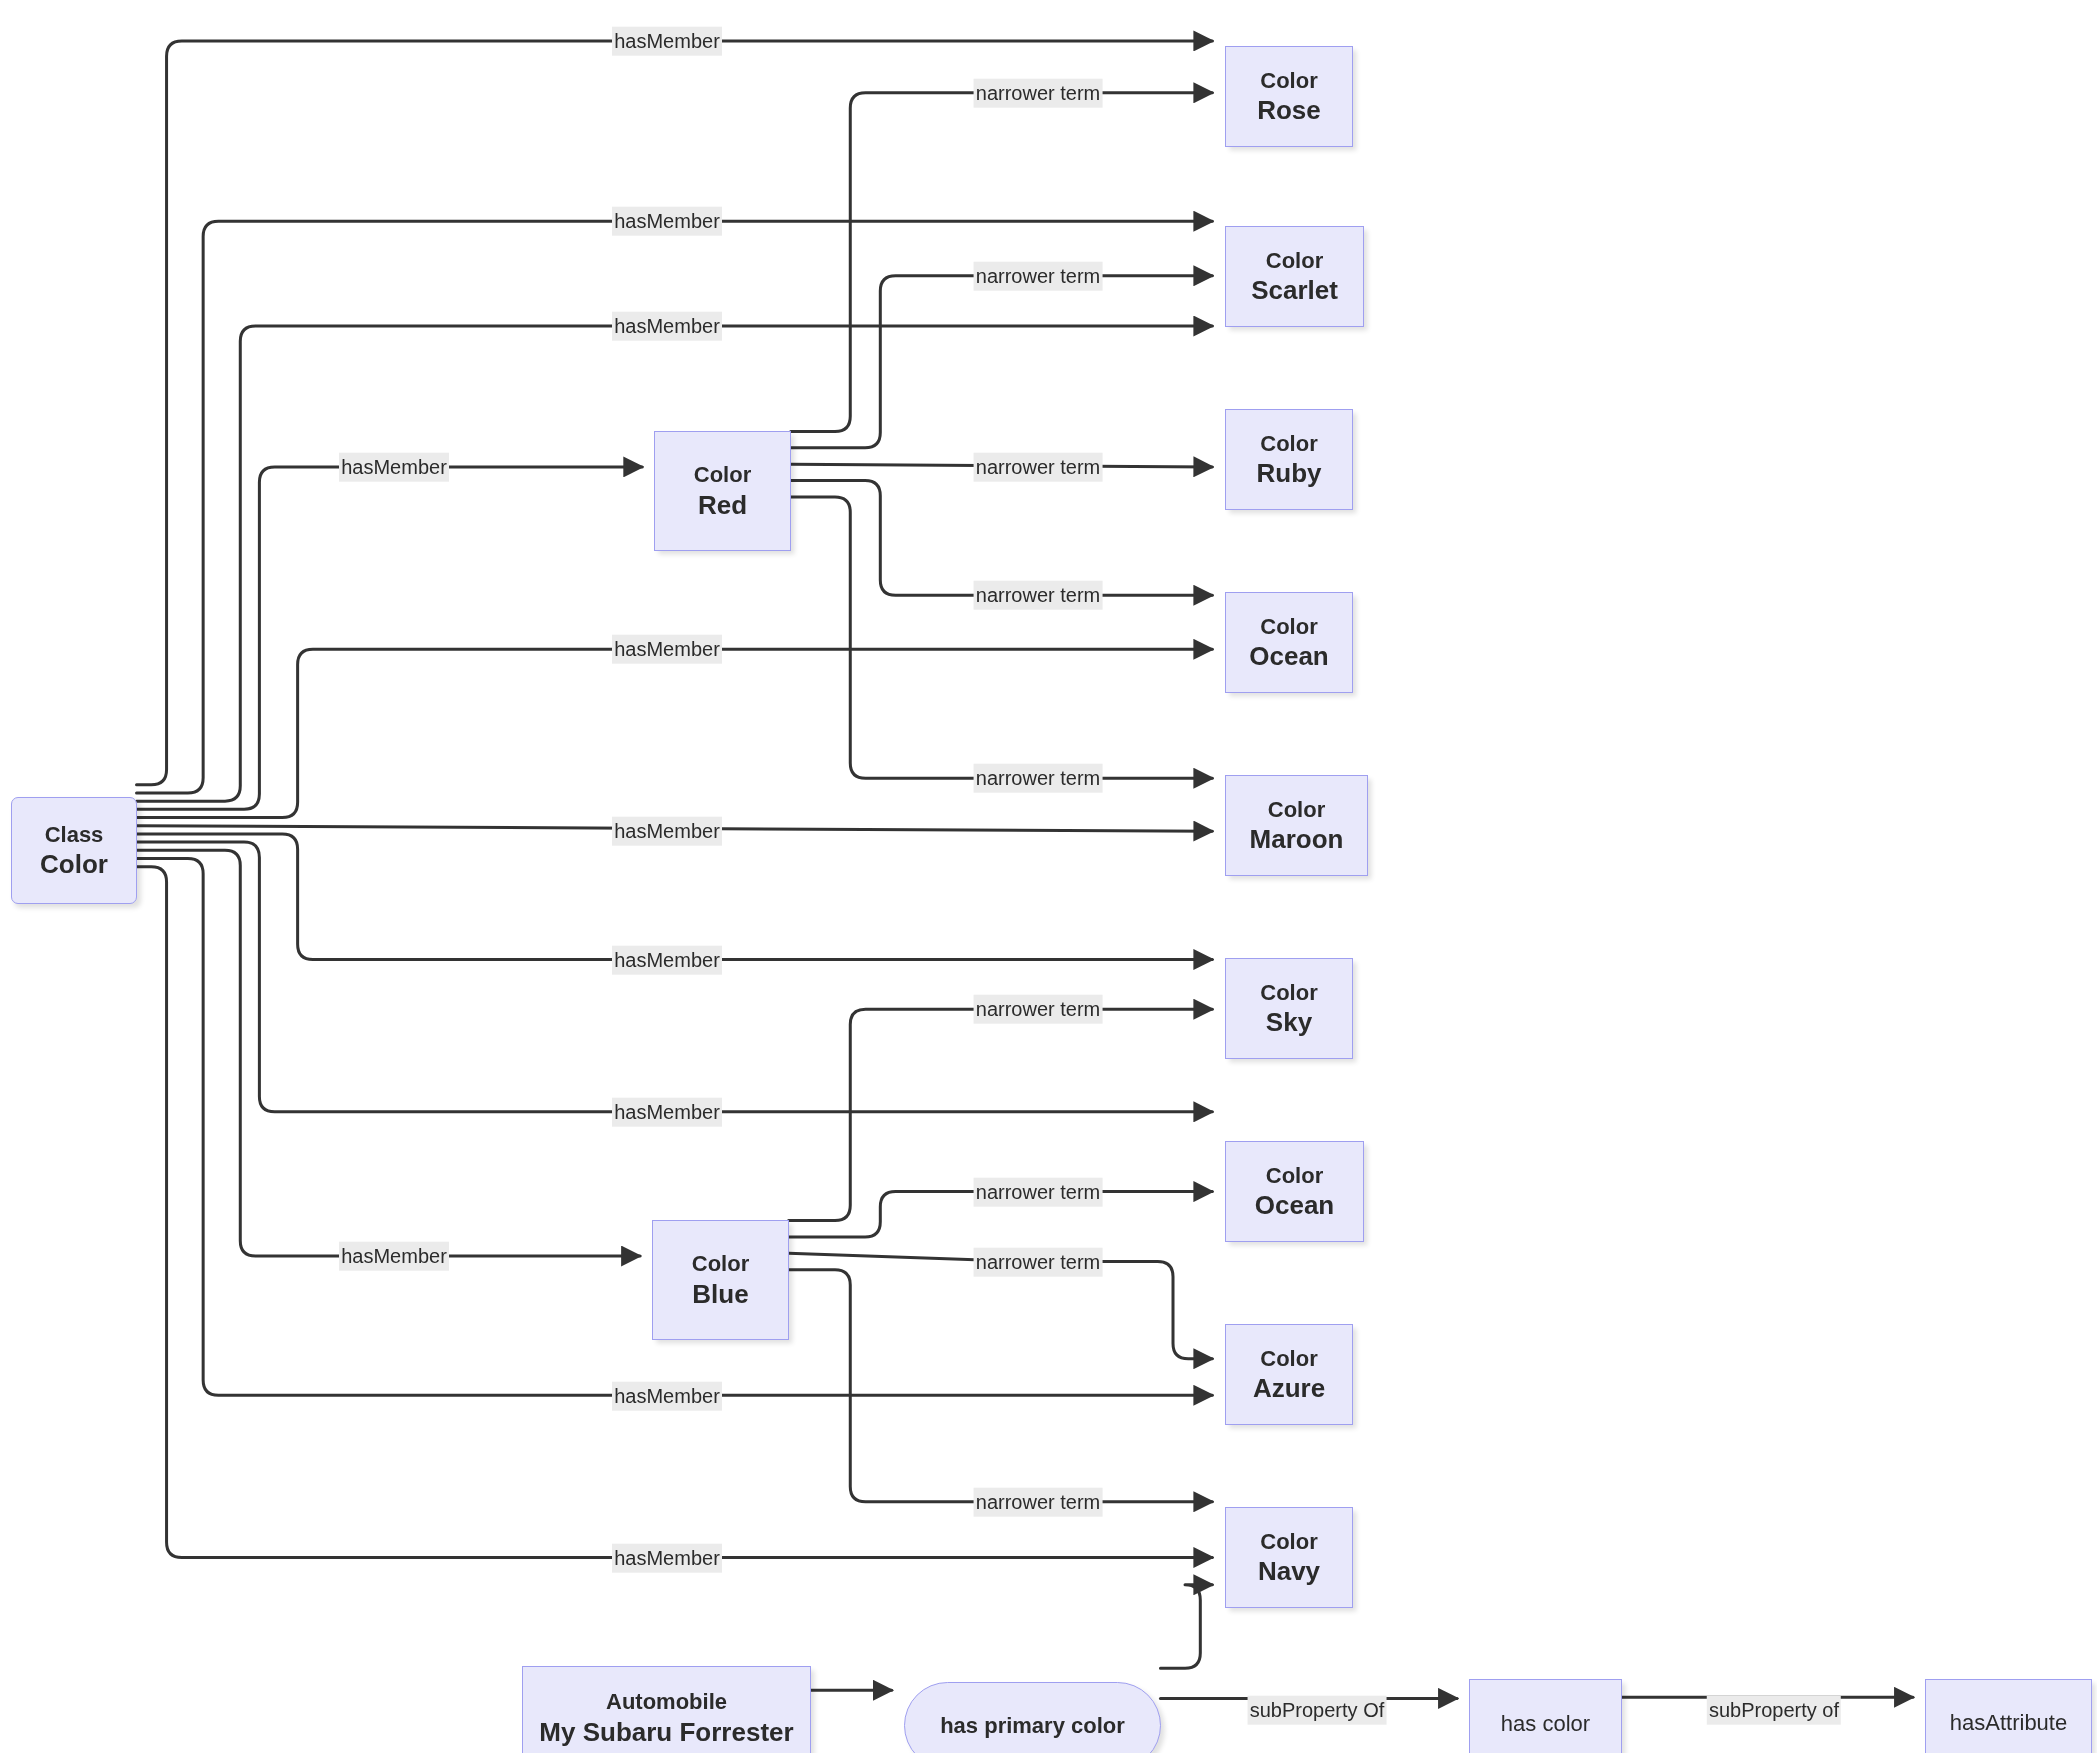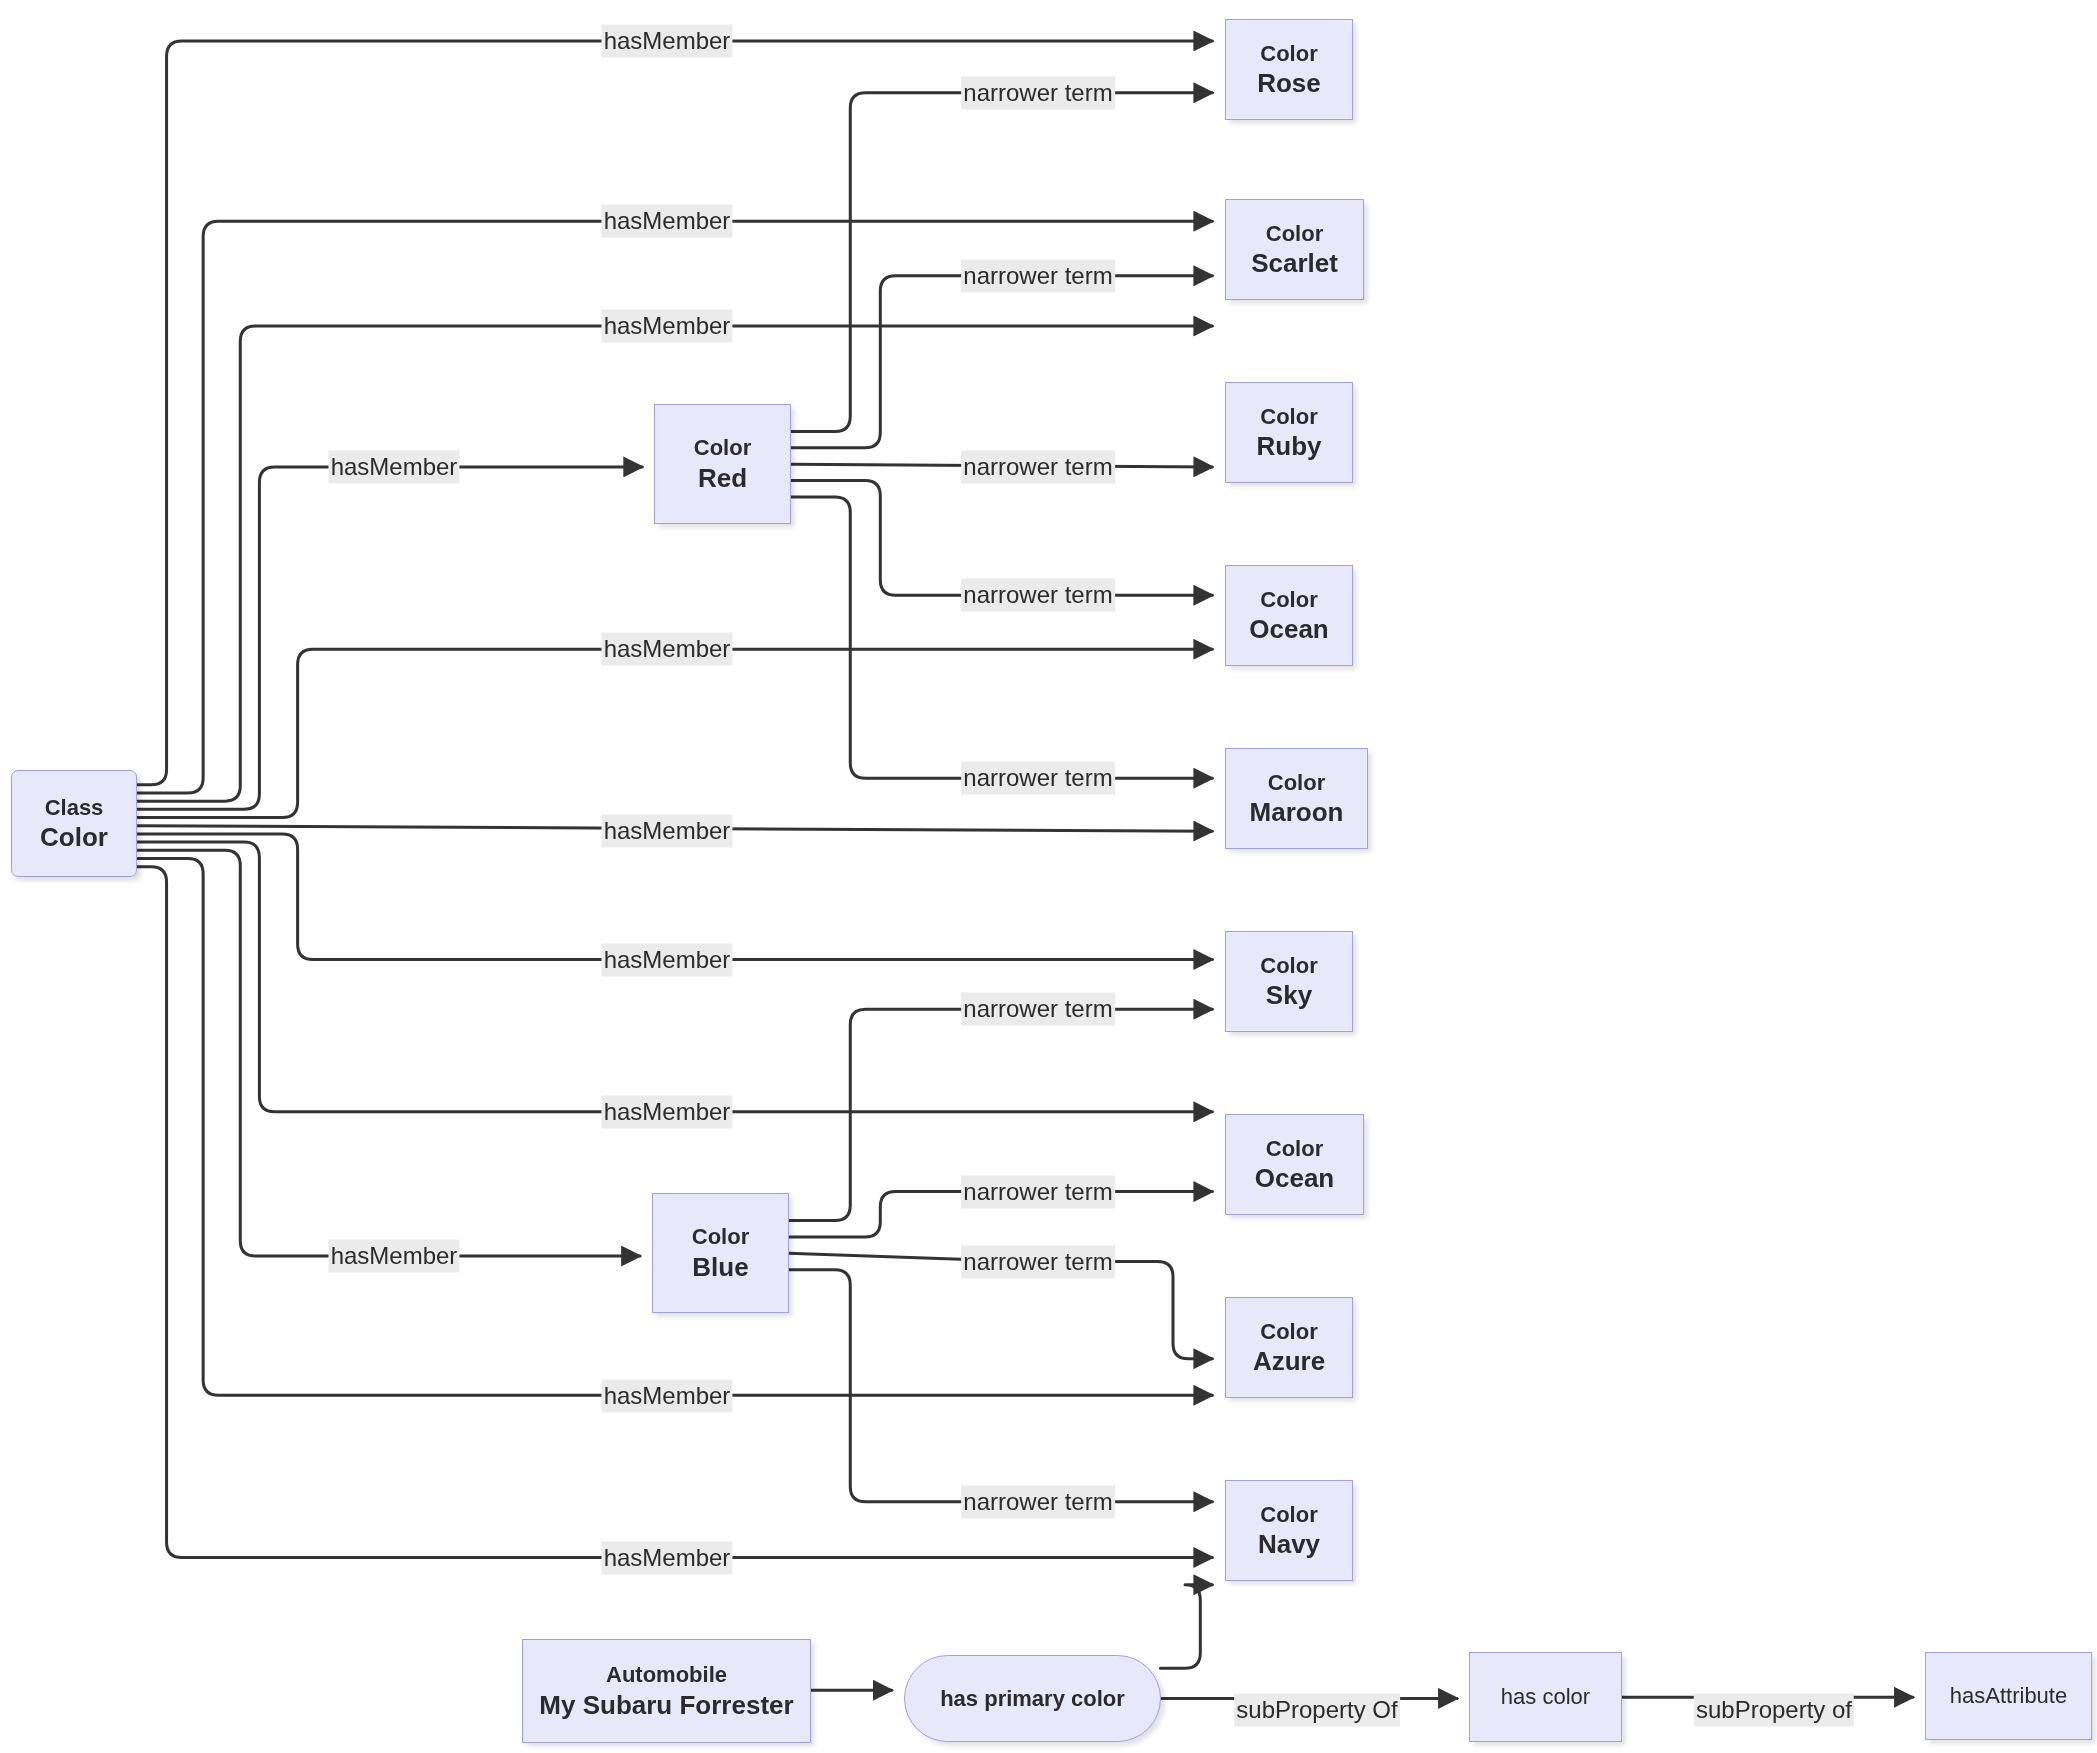--- a/index.html
+++ b/index.html
@@ -5,28 +5,28 @@
 <style>
   html,body{margin:0;padding:0;background:#ffffff;}
   body{font-family:"Liberation Sans",sans-serif;}
   #stage{position:relative;width:2097px;height:1753px;background:#ffffff;overflow:hidden;}
   svg.edges{position:absolute;left:0;top:0;width:2097px;height:1753px;}
   .edge-path{fill:none;stroke:#333333;stroke-width:5.5;stroke-linecap:round;stroke-linejoin:round;}
   .arrow-head{fill:#333333;}
 
   .node{position:absolute;box-sizing:border-box;background:#e8e8fb;border:1.6px solid #9f9ff0;
         display:flex;flex-direction:column;align-items:center;justify-content:center;
-        box-shadow:3.8px 3.8px 4.9px rgba(0,0,0,0.12);color:#2b2b2b;}
+        box-shadow:3.8px 3.8px 4.9px rgba(0,0,0,0.12);color:#2b2b2b;margin-top:27px;}
   .node .t1{font-weight:bold;font-size:22px;line-height:1.25;}
   .node .t2{font-weight:bold;font-size:26px;line-height:1.25;}
   .node.stadium{border-radius:5462px;}
   .node.plain{flex-direction:row;}
   .node.plain .t1{font-weight:normal;}
 
-  .elabel{position:absolute;background:#ebebeb;color:#2b2b2b;font-size:24px;
+  .elabel{position:absolute;background:#ebebeb;color:#2b2b2b;font-size:20px;
           line-height:1.1;padding:3.3px 2.2px;white-space:nowrap;transform:translate(-50%,-50%);}
 </style>
 </head>
 <body>
 
 <div id="stage">
 
   <svg class="edges" viewBox="0 0 3840 3210" preserveAspectRatio="none">
     <defs>
       <marker id="ah" viewBox="0 0 10 10" refX="9" refY="5" markerWidth="7" markerHeight="7" orient="auto-start-reverse">

